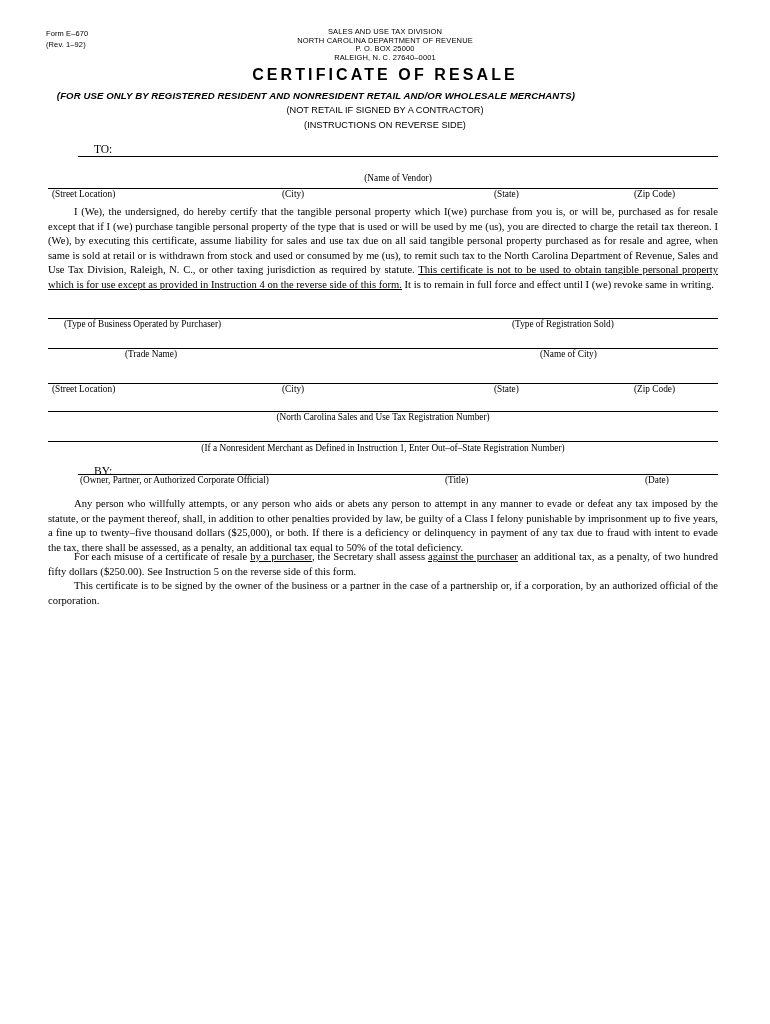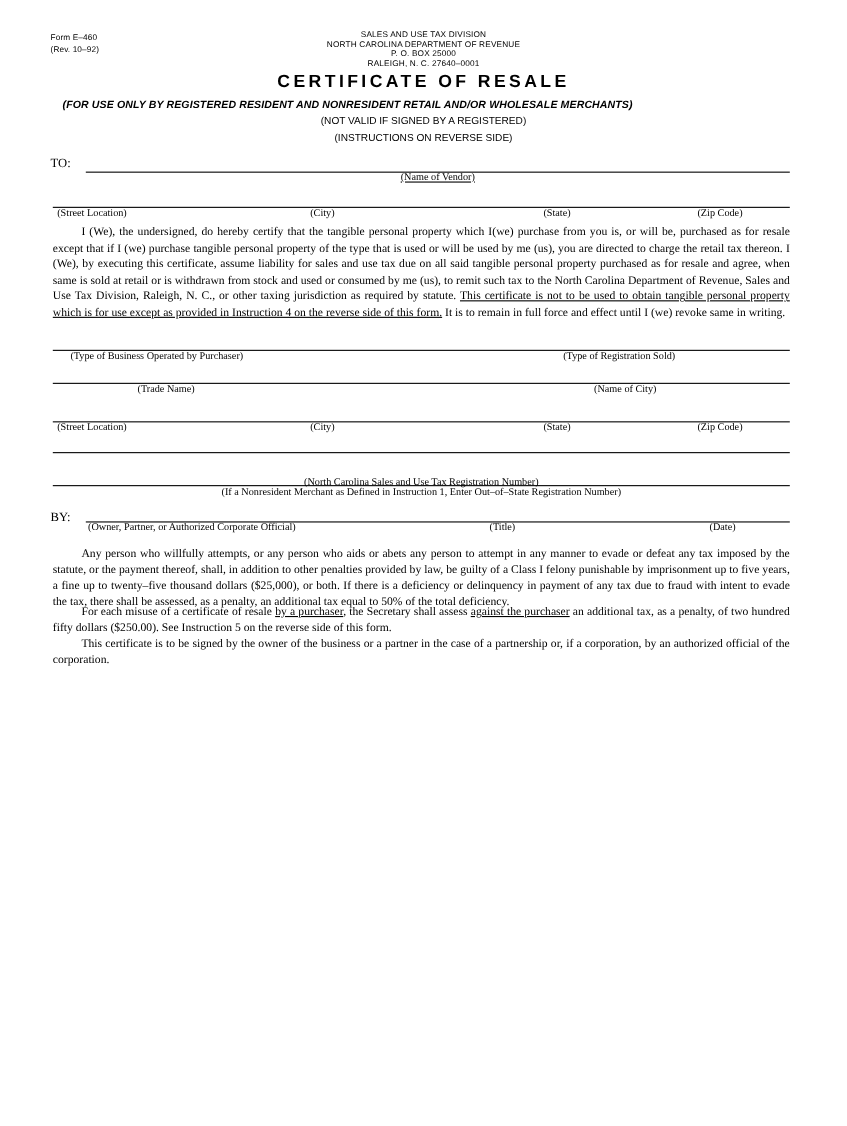--- a/index.html
+++ b/index.html
@@ -89,20 +89,21 @@
   .rule {
     position: absolute;
     border-bottom: 1.4px solid #000;
     height: 0;
   }
 
   .prefix-label {
     position: absolute;
     font-size: 11.5px;
     font-family: "Liberation Serif", serif;
+    margin-left: 48px;
   }
 
   .fld-label {
     position: absolute;
     font-size: 9.3px;
     font-family: "Liberation Serif", serif;
     white-space: nowrap;
   }
   .fld-label-centered {
     position: absolute;
@@ -127,39 +128,39 @@
   .u {
     text-decoration: underline;
   }
 </style>
 </head>
 <body>
 
 <div class="page">
 
   <div class="form-id">
-    <div>Form E–460</div>
-    <div>(Rev. 10–92)</div>
+    <div>Form E–670</div>
+    <div>(Rev. 1–92)</div>
   </div>
 
   <div class="agency-block">
     <div>SALES AND USE TAX DIVISION</div>
     <div>NORTH CAROLINA DEPARTMENT OF REVENUE</div>
     <div>P. O. BOX 25000</div>
     <div>RALEIGH, N. C.  27640–0001</div>
   </div>
 
   <div class="doc-title">CERTIFICATE OF RESALE</div>
   <div class="subtitle-1">(FOR USE ONLY BY REGISTERED RESIDENT AND NONRESIDENT RETAIL AND/OR WHOLESALE MERCHANTS)</div>
-  <div class="subtitle-2">(NOT VALID IF SIGNED BY A REGISTERED)</div>
+  <div class="subtitle-2">(NOT RETAIL IF SIGNED BY A CONTRACTOR)</div>
   <div class="subtitle-3">(INSTRUCTIONS ON REVERSE SIDE)</div>
 
   <div class="prefix-label" style="left:46px; top:143px;">TO:</div>
   <div class="rule" style="left:78px; top:156px; width:640px;"></div>
-  <div class="fld-label-centered" style="left:78px; top:157px; width:640px;text-decoration:underline;">(Name  of  Vendor)</div>
+  <div class="fld-label-centered" style="left:78px; top:173px; width:640px;">(Name  of  Vendor)</div>
 
   <div class="rule" style="left:48px; top:188px; width:670px;"></div>
   <div class="fld-label" style="left:52px; top:189px;">(Street Location)</div>
   <div class="fld-label" style="left:282px; top:189px;">(City)</div>
   <div class="fld-label" style="left:494px; top:189px;">(State)</div>
   <div class="fld-label" style="left:634px; top:189px;">(Zip Code)</div>
 
   <div class="para" style="left:48px; top:205px; width:670px;">
     <span class="indent"></span><span>I (We), the undersigned, do hereby certify that the tangible personal property which I(we) purchase from you is, or will be, purchased as for resale  except that if I (we) purchase tangible personal property of the type that is used or will be used by me (us), you are directed to charge the retail tax thereon.  I (We), by executing this certificate, assume liability for sales and use tax due on all said tangible personal property purchased as for resale and agree, when same is sold at retail or is withdrawn from stock and used or consumed by me (us), to remit such tax to the North Carolina Department of Revenue, Sales and Use Tax Division, Raleigh, N. C., or other taxing jurisdiction as required by statute.  </span><span class="u">This certificate is not to be used to obtain tangible personal property which is for use except as provided in Instruction 4 on the reverse side of this form.</span><span>  It is to remain in full force and effect until I (we) revoke same in writing.</span>
   </div>
@@ -172,21 +173,21 @@
   <div class="fld-label" style="left:125px; top:349px;">(Trade Name)</div>
   <div class="fld-label" style="left:540px; top:349px;">(Name of City)</div>
 
   <div class="rule" style="left:48px; top:383px; width:670px;"></div>
   <div class="fld-label" style="left:52px; top:384px;">(Street Location)</div>
   <div class="fld-label" style="left:282px; top:384px;">(City)</div>
   <div class="fld-label" style="left:494px; top:384px;">(State)</div>
   <div class="fld-label" style="left:634px; top:384px;">(Zip Code)</div>
 
   <div class="rule" style="left:48px; top:411px; width:670px;"></div>
-  <div class="fld-label-centered" style="left:48px; top:412px; width:670px;margin-top:22px;">(North Carolina Sales and Use Tax Registration Number)</div>
+  <div class="fld-label-centered" style="left:48px; top:412px; width:670px;">(North Carolina Sales and Use Tax Registration Number)</div>
 
   <div class="rule" style="left:48px; top:441px; width:670px;"></div>
   <div class="fld-label-centered" style="left:48px; top:443px; width:670px;">(If a Nonresident Merchant as Defined in Instruction 1, Enter Out–of–State Registration Number)</div>
 
   <div class="prefix-label" style="left:46px; top:465px;">BY:</div>
   <div class="rule" style="left:78px; top:474px; width:640px;"></div>
   <div class="fld-label" style="left:80px; top:475px;">(Owner, Partner, or Authorized Corporate Official)</div>
   <div class="fld-label" style="left:445px; top:475px;">(Title)</div>
   <div class="fld-label" style="left:645px; top:475px;">(Date)</div>
 

